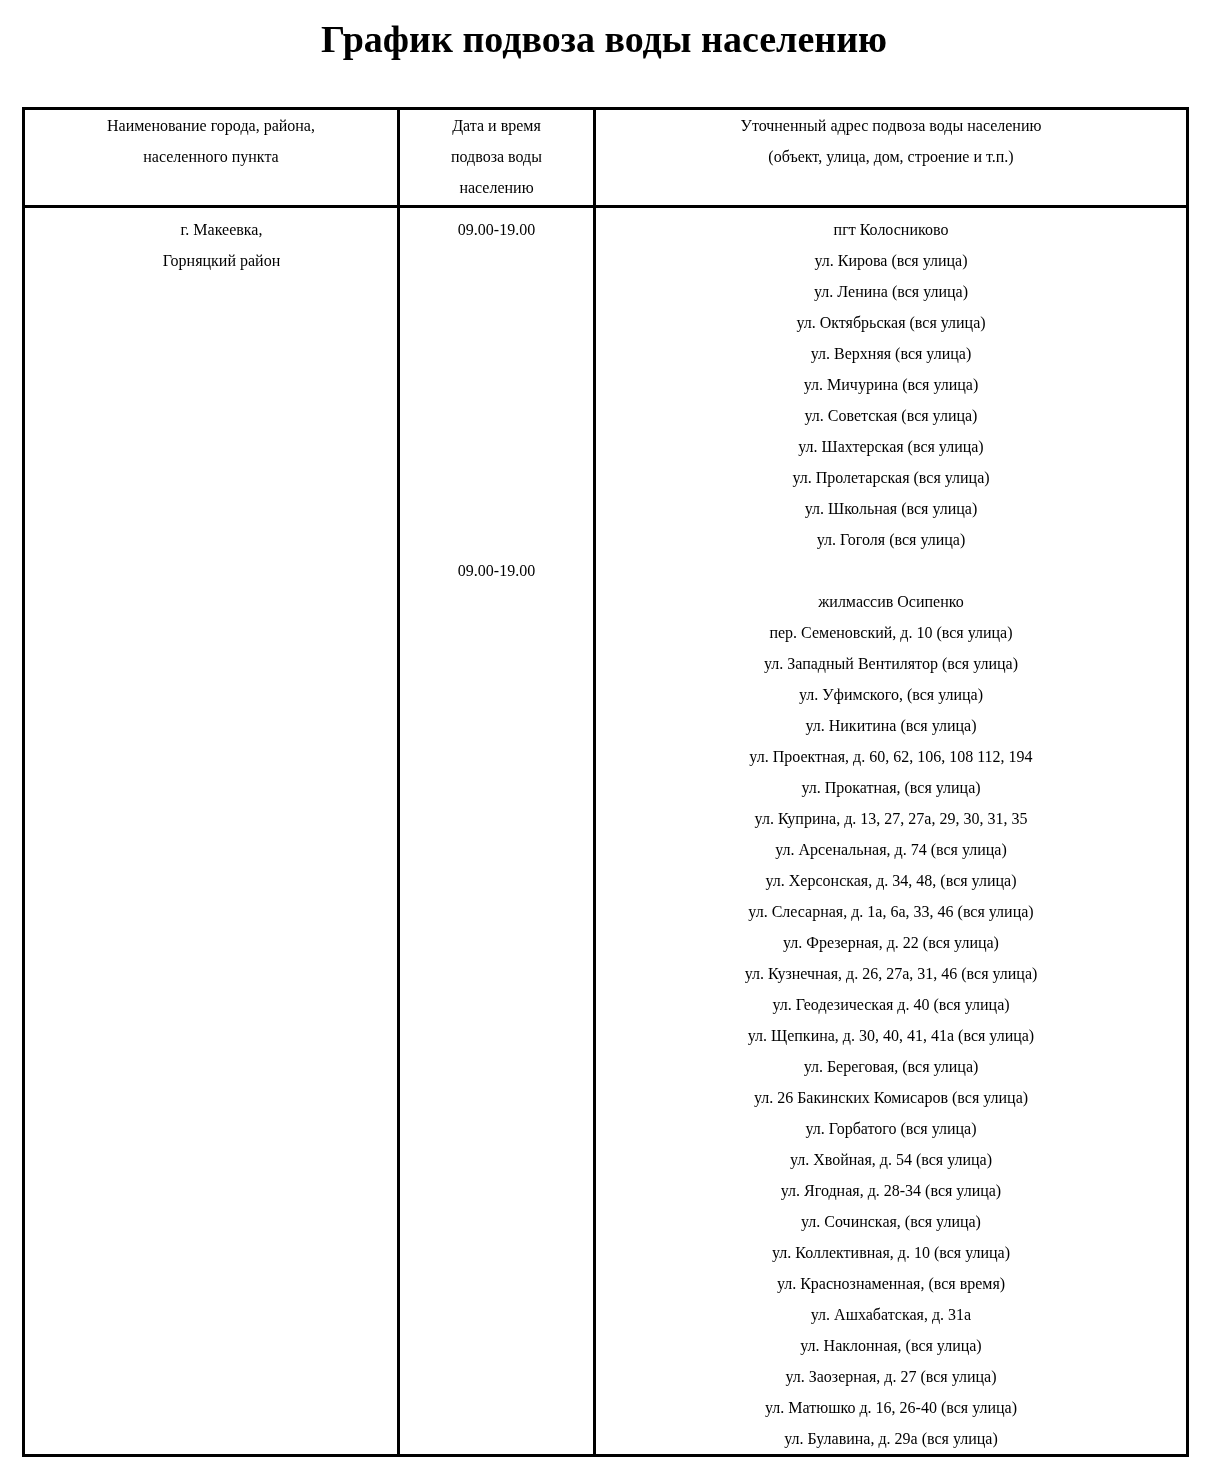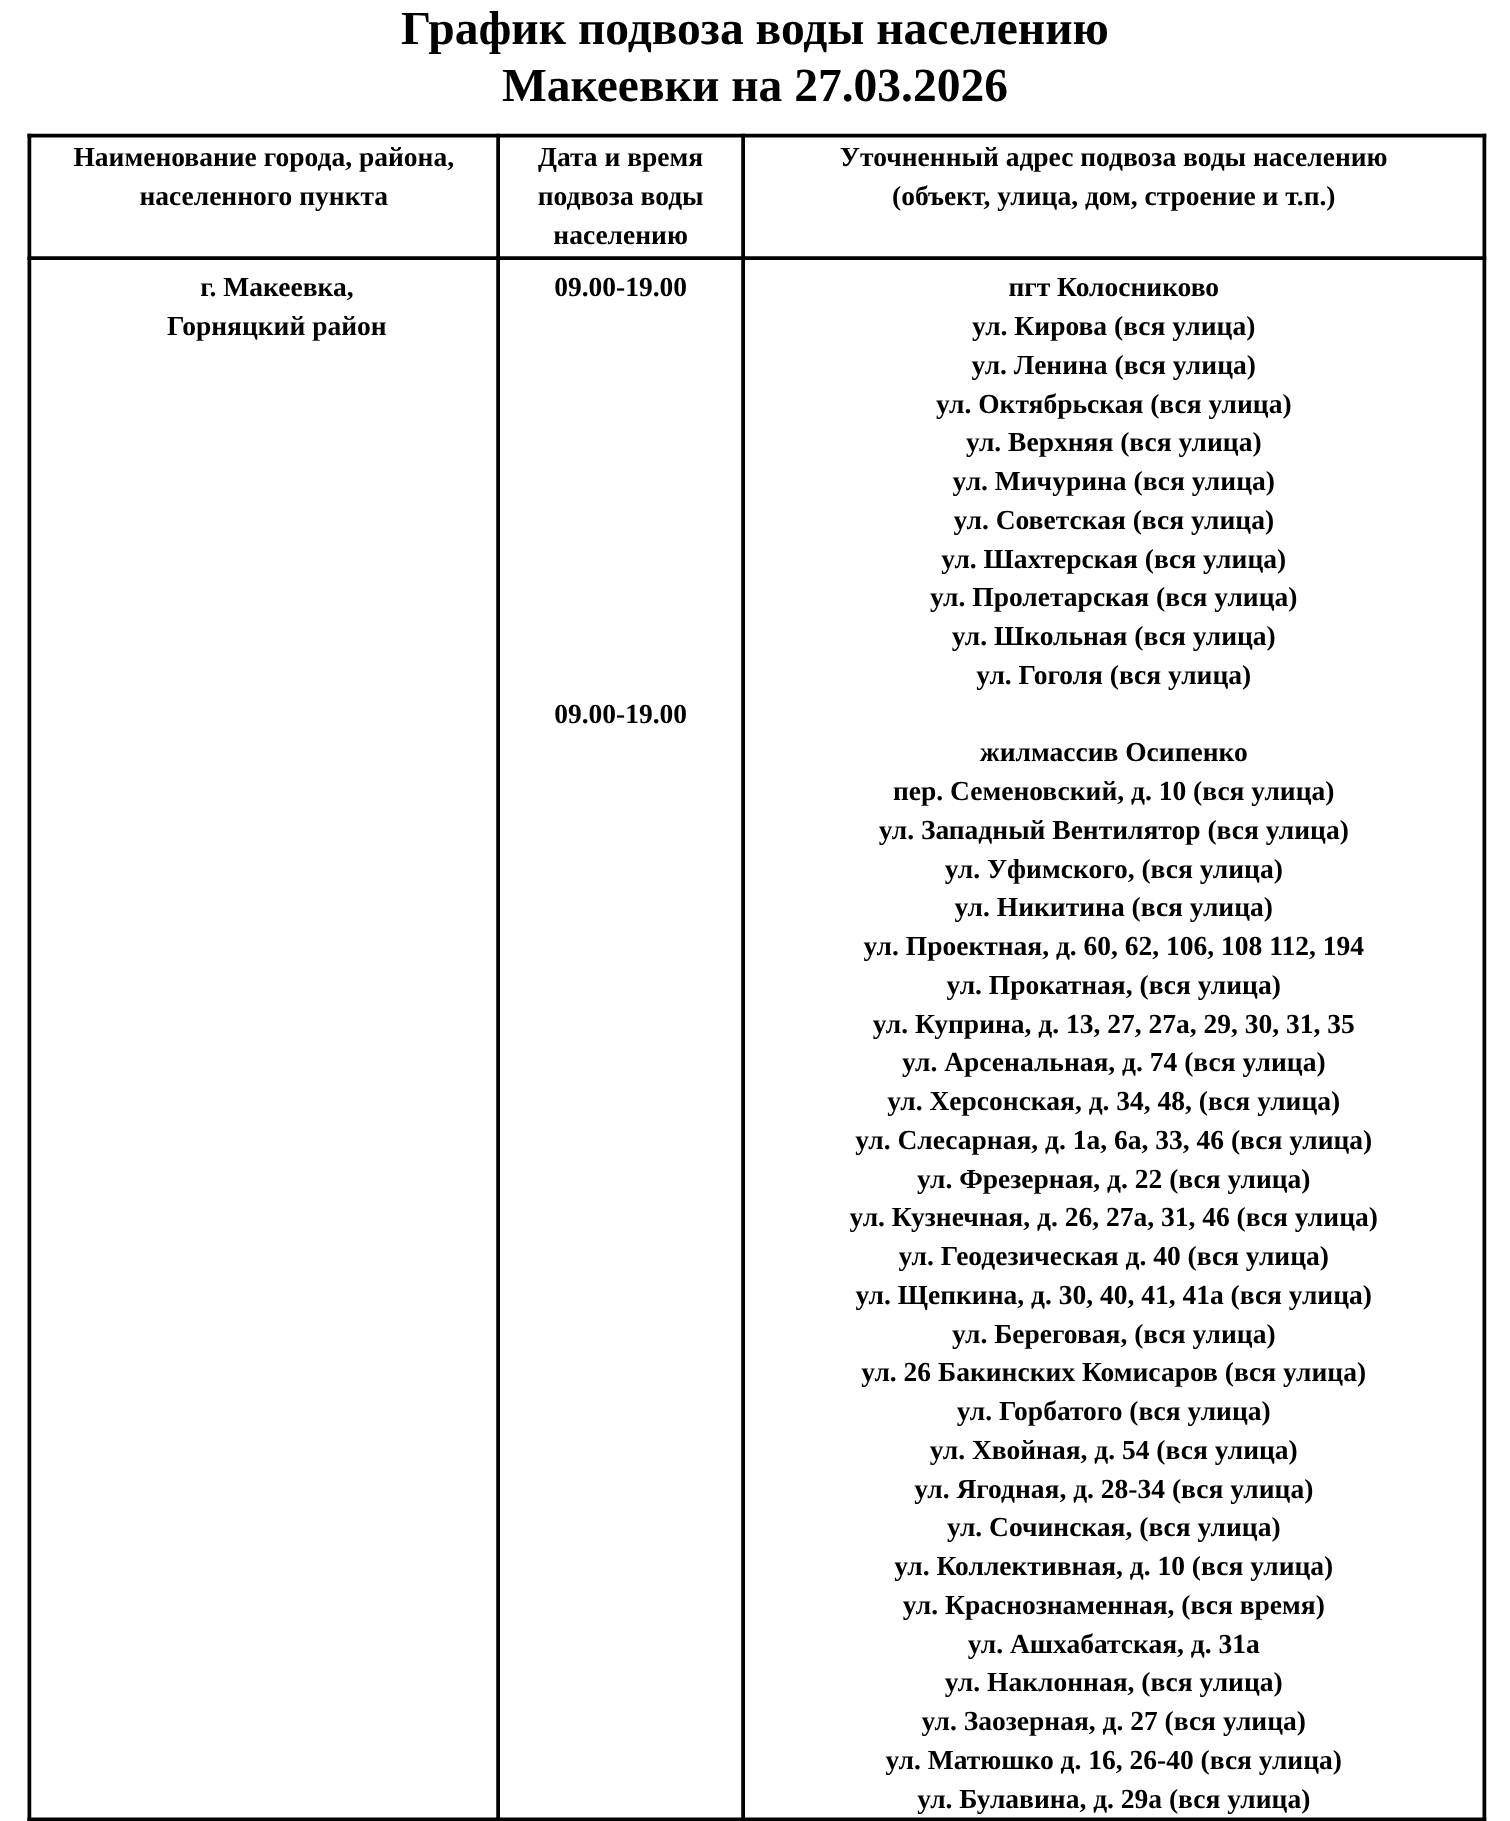--- a/index.html
+++ b/index.html
@@ -11,41 +11,41 @@
     color: #000000;
     font-family: "Liberation Serif", "DejaVu Serif", serif;
   }
   .page {
     position: relative;
     width: 1208px;
     height: 1457px;
     background: #ffffff;
   }
   .doc-title {
-    padding-top: 0;
+    padding-top: 16px;
     height: 107px;
     text-align: center;
     font-size: 38px;
     font-weight: bold;
     line-height: 46px;
   }
   table.schedule {
     margin-left: 22px;
     width: 1164px;
     border-collapse: collapse;
     table-layout: fixed;
   }
   table.schedule th,
   table.schedule td {
     border: 3px solid #000000;
     padding: 0;
     vertical-align: top;
     text-align: center;
-    font-size: 22px;
-    font-weight: bold;
+    font-size: 16px;
+    font-weight: normal;
   }
   .col-location { width: 375px; }
   .col-time     { width: 196px; }
   .col-address  { width: 593px; }
   .pre { white-space: pre-line; }
   thead th {
     height: 98px;
     padding-top: 5px;
     line-height: 31px;
     overflow: hidden;
@@ -66,21 +66,20 @@
     overflow: hidden;
   }
 </style>
 </head>
 <body>
 
 <div class="page">
 
   <div class="doc-title">
     <div>График подвоза воды населению</div>
-    <div>Макеевки на 27.03.2026</div>
   </div>
 
   <table class="schedule">
     <colgroup>
       <col class="col-location">
       <col class="col-time">
       <col class="col-address">
     </colgroup>
     <thead>
       <tr>

